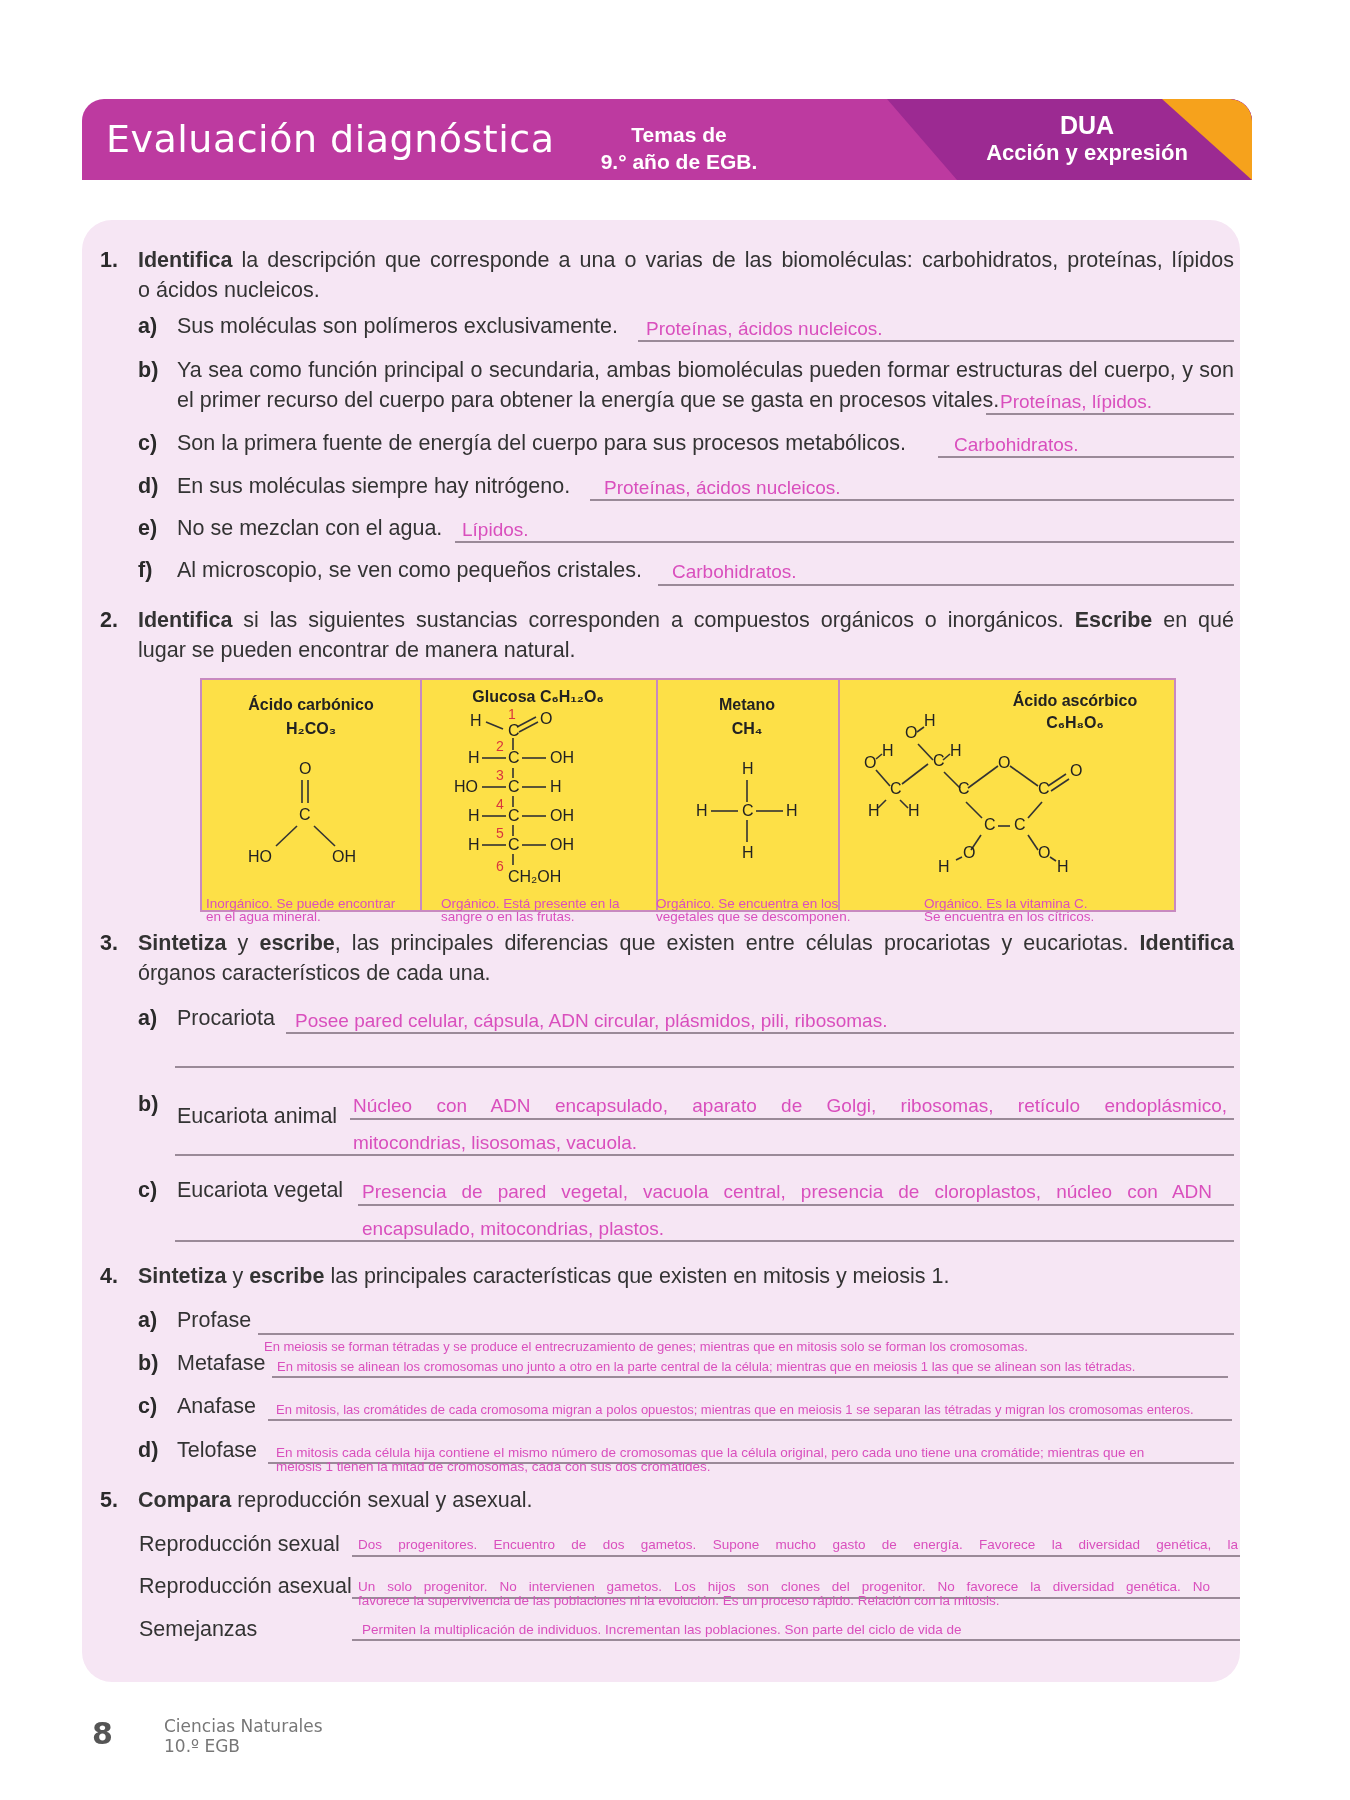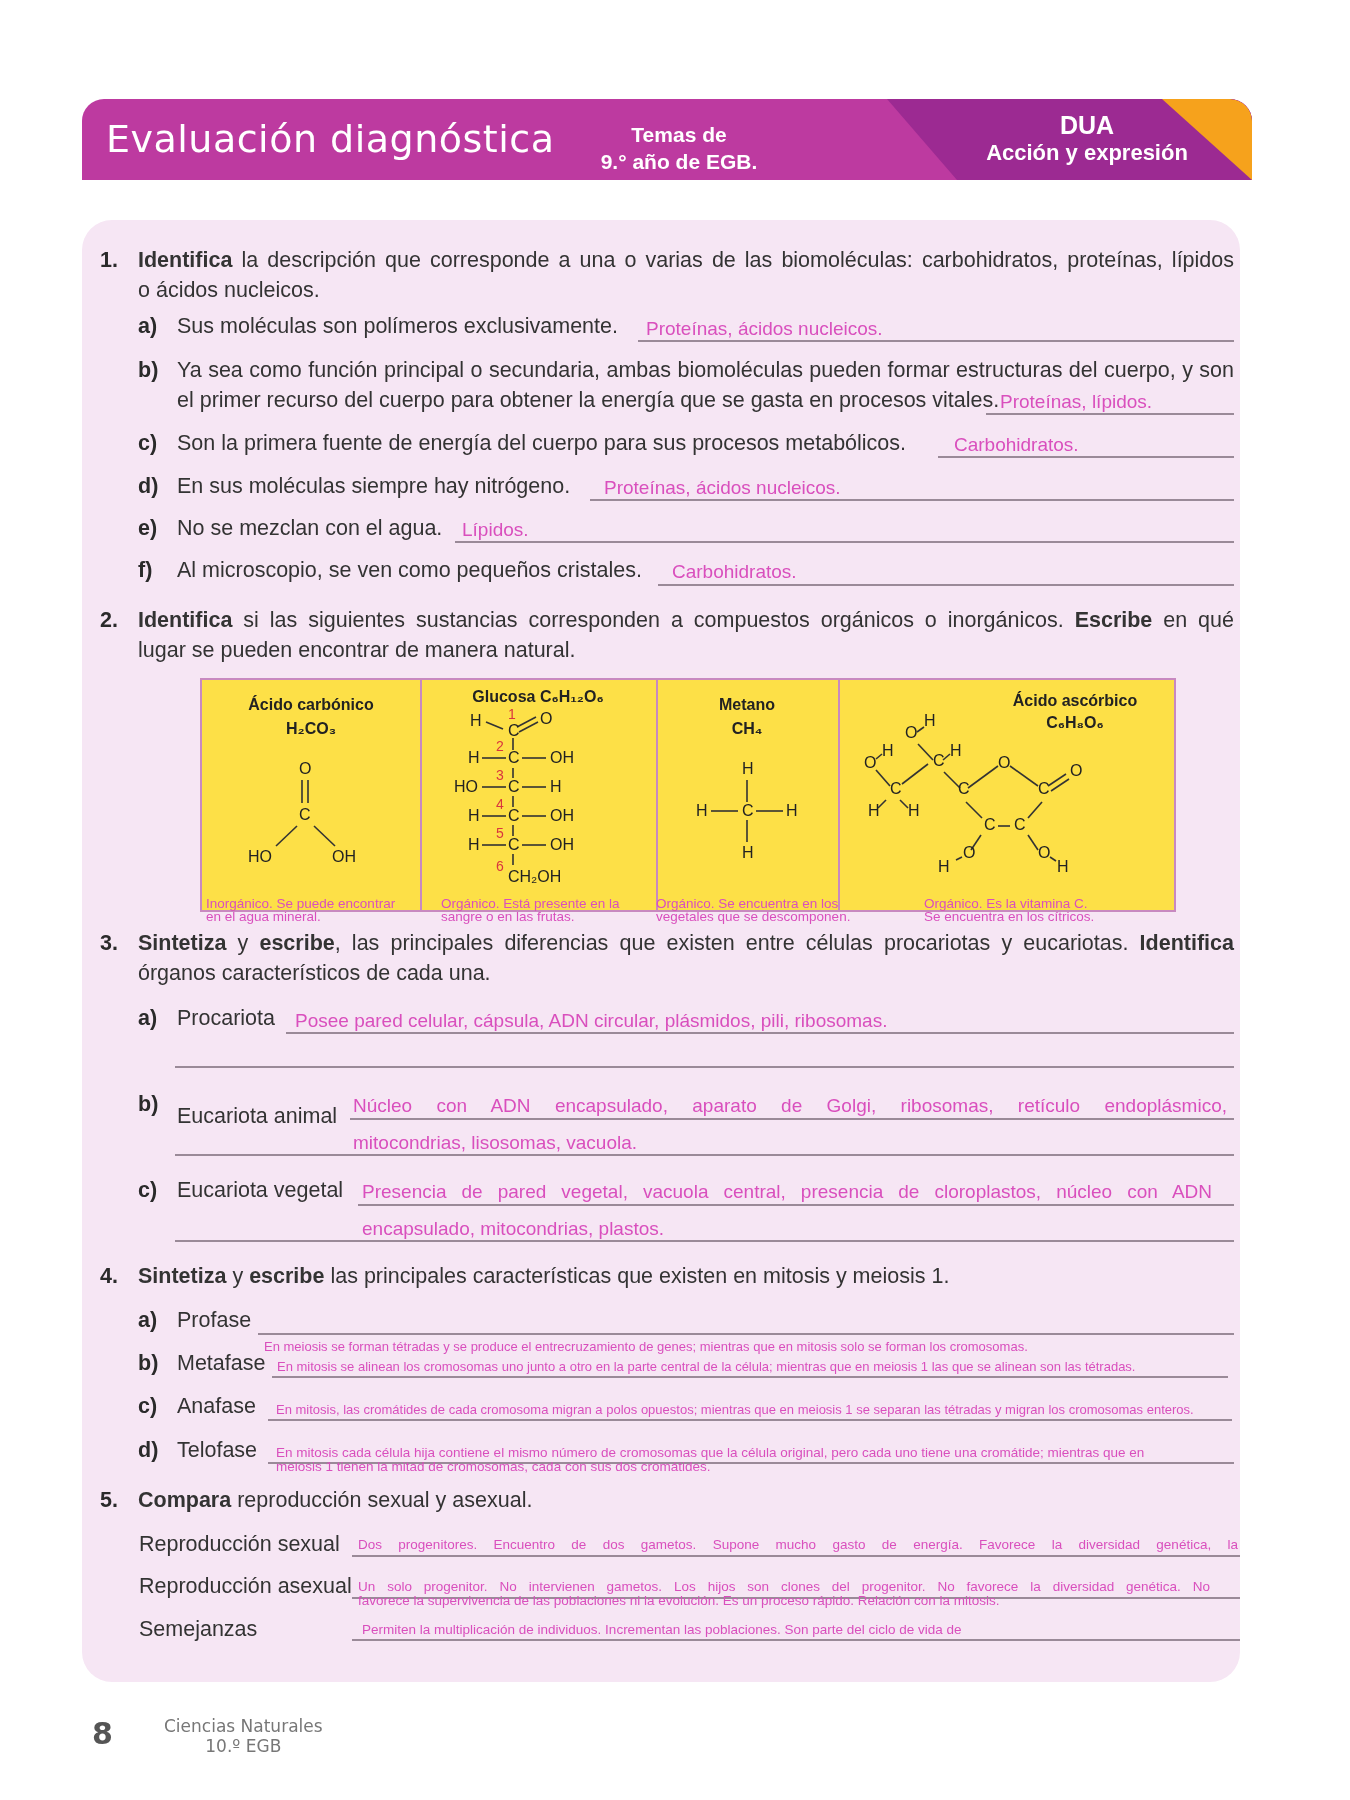--- a/index.html
+++ b/index.html
@@ -32,21 +32,21 @@
 
   .table { position:absolute; left:200px; top:678px; width:972px; height:230px; border:2px solid #c889c0; background:#fde047; }
   .cell { position:absolute; top:0; height:230px; border-right:2px solid #c889c0; }
   .cell .name { position:absolute; width:100%; text-align:center; font-weight:bold; font-size:16px; color:#222; }
   .chem { position:absolute; font-size:16px; color:#222; }
   .red { color:#d9363e; font-size:14px; }
   .cap { position:absolute; color:#d94fbd; font-size:13.5px; line-height:13px; }
   svg line { stroke:#333; stroke-width:1.6; }
 
   .footer-num { position:absolute; left:92px; top:1716px; font-size:30px; font-weight:bold; color:#555; font-family:"DejaVu Sans", sans-serif; }
-  .footer-t { position:absolute; left:164px; top:1716px; font-size:17px; color:#777; line-height:20px; font-family:"DejaVu Sans", sans-serif;text-align:center; }
+  .footer-t { position:absolute; left:164px; top:1716px; font-size:17px; color:#777; line-height:20px; font-family:"DejaVu Sans", sans-serif; }
 </style>
 </head>
 <body>
 
 <div class="banner">
   <div class="dark"></div>
   <div class="orange"></div>
   <div class="title">Evaluación diagnóstica</div>
   <div class="temas">
     <div>Temas de</div>

